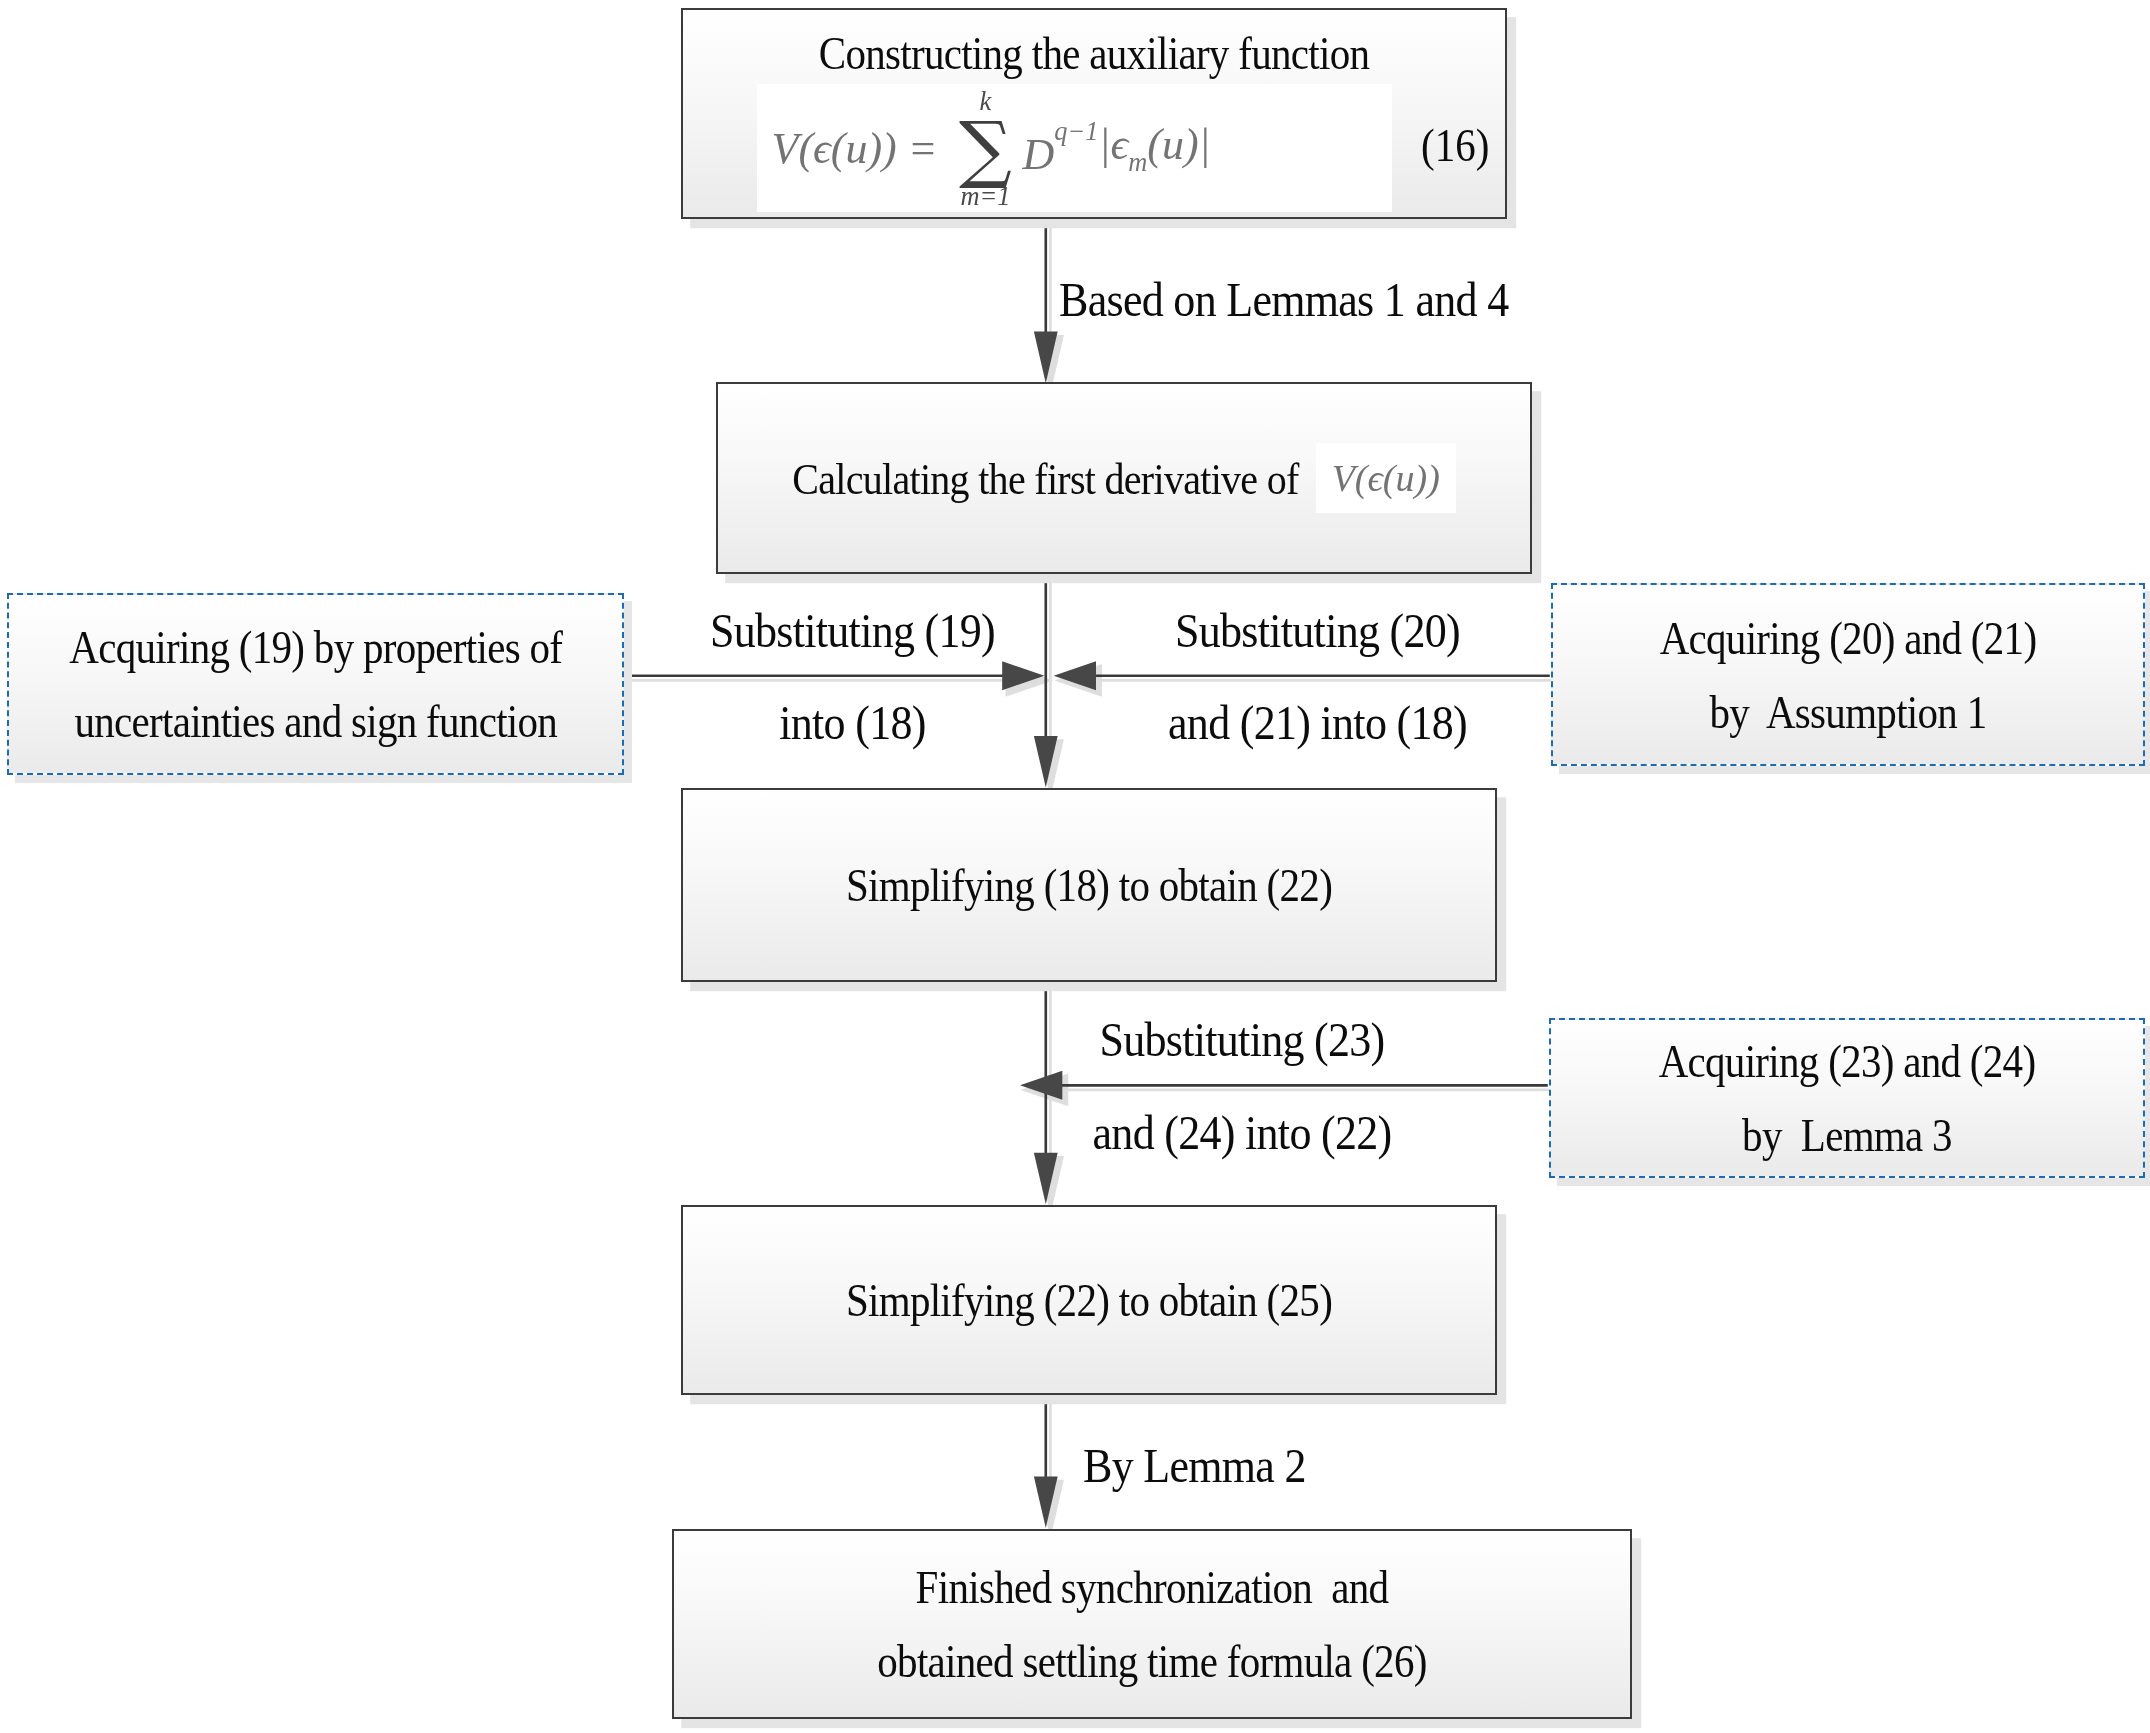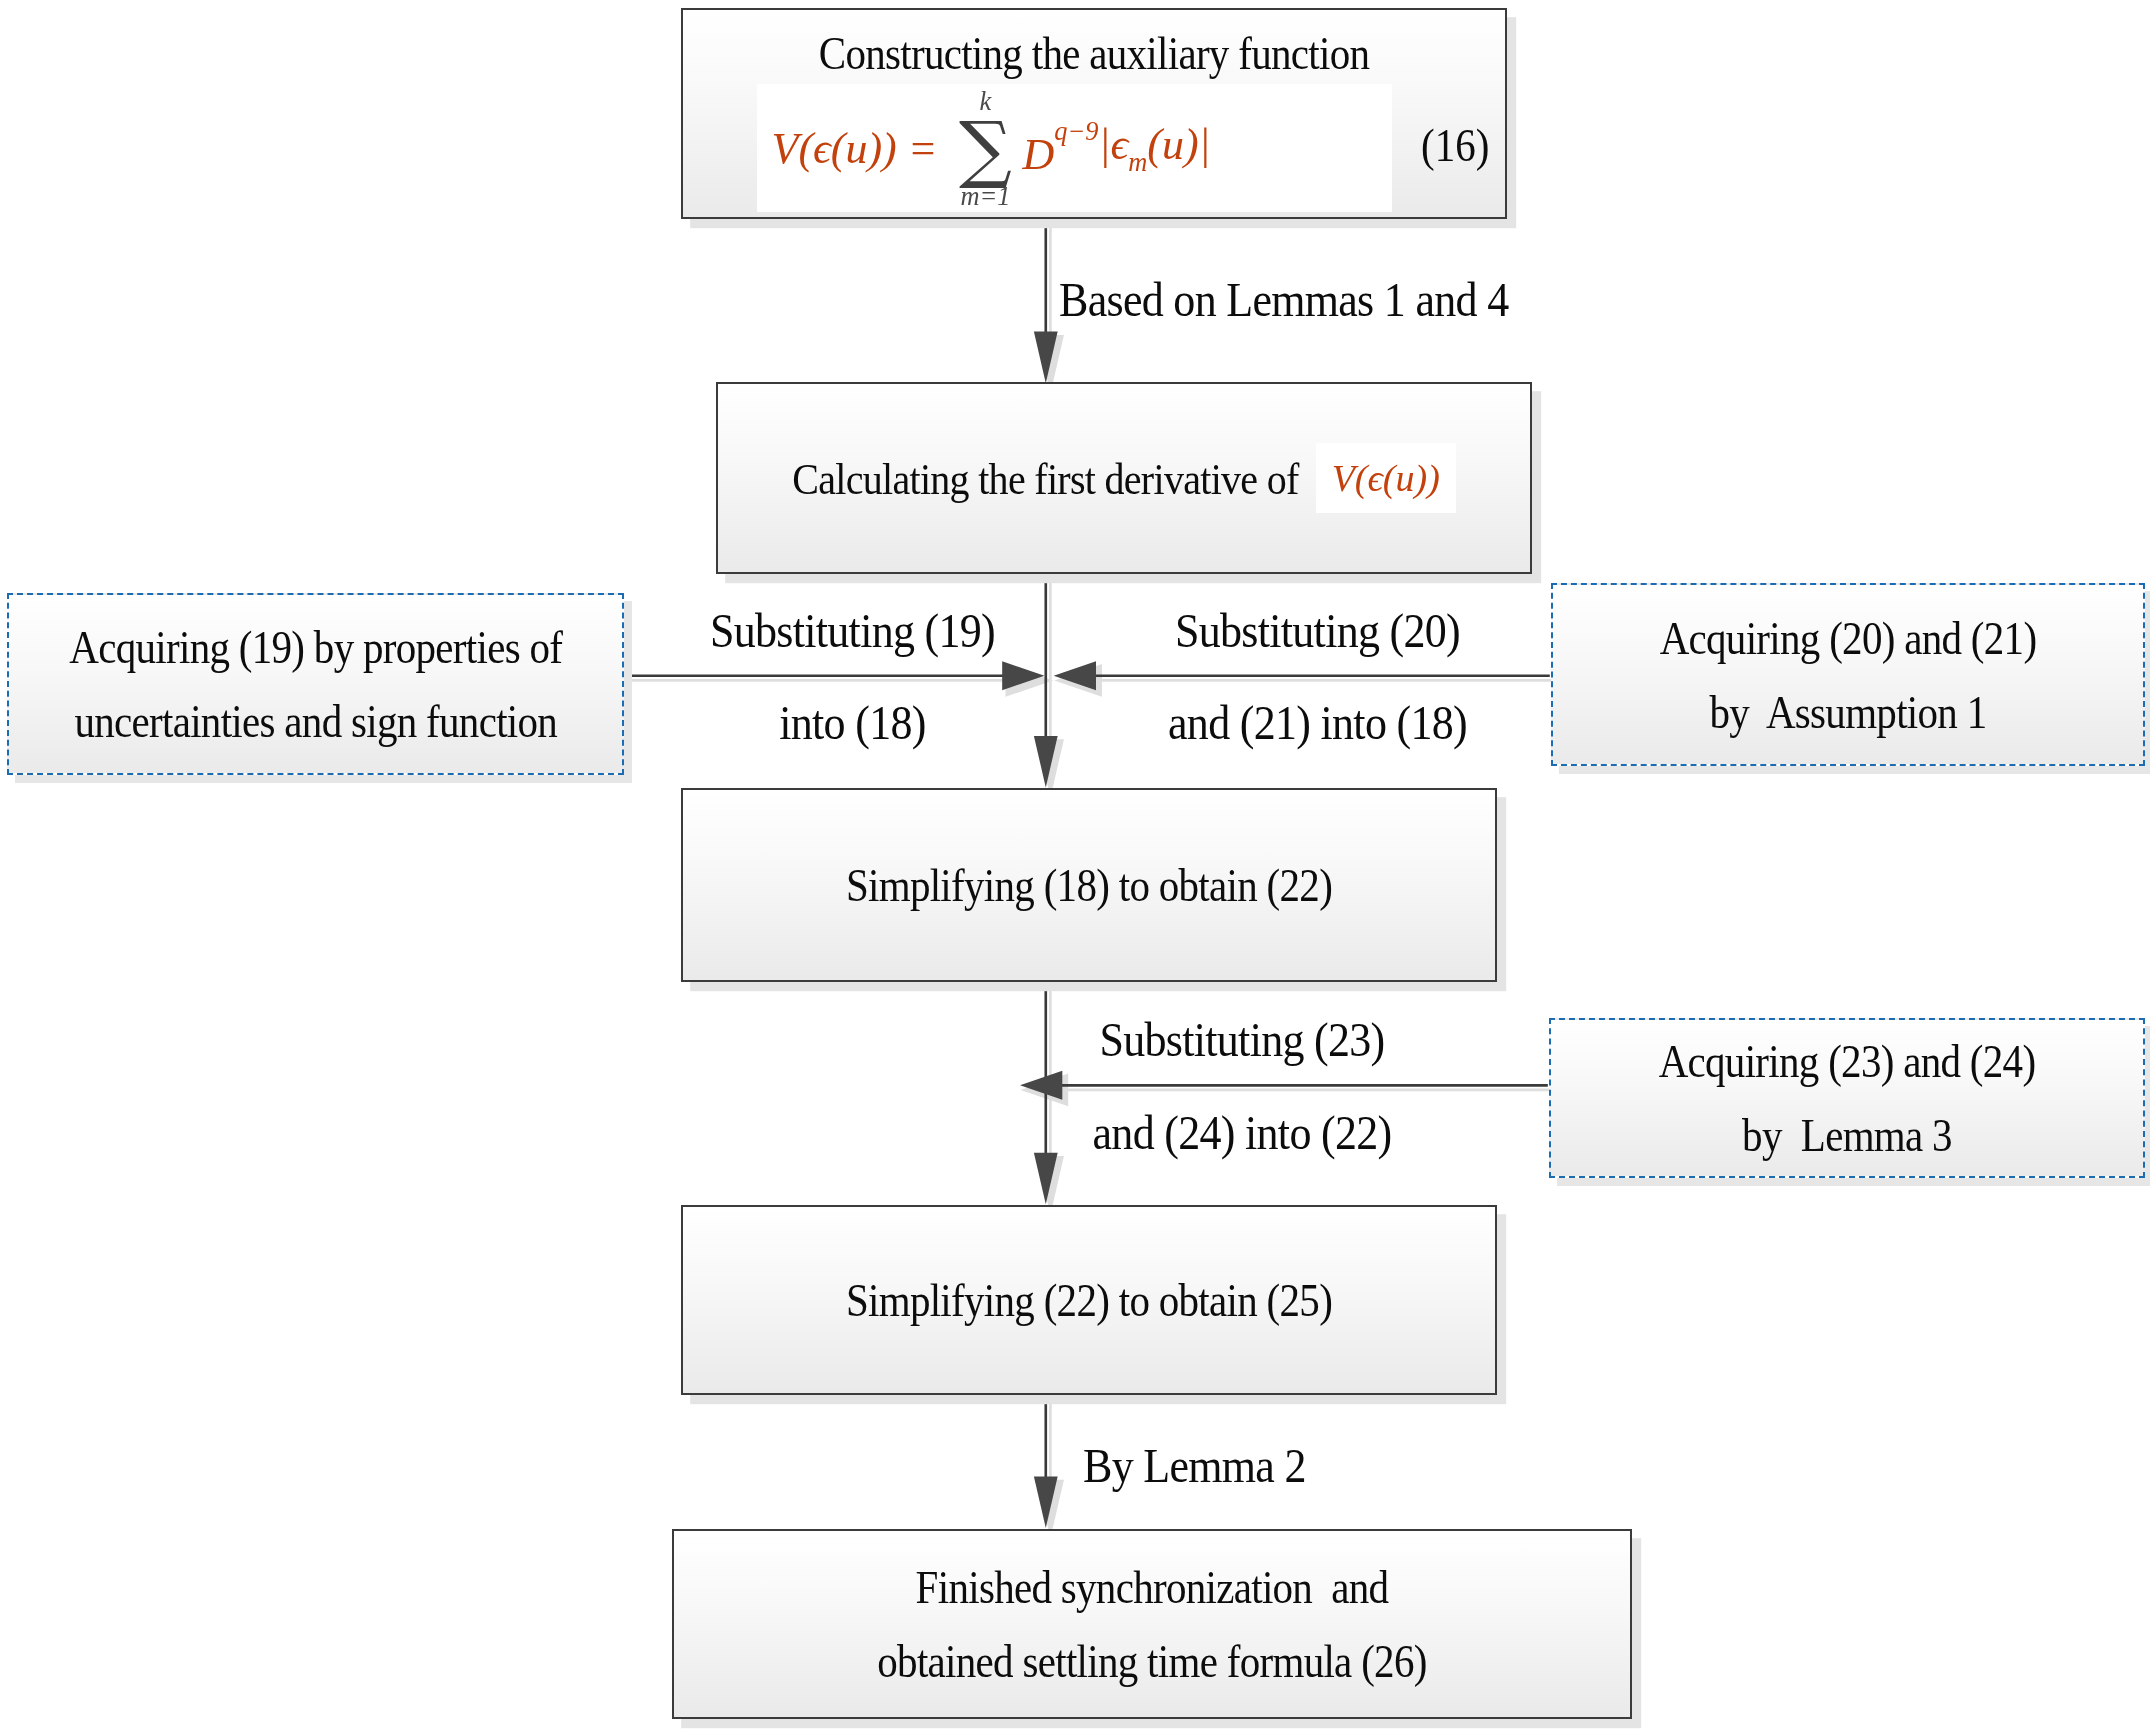--- a/index.html
+++ b/index.html
@@ -30,21 +30,21 @@
     white-space:pre; text-align:center; transform:scaleY(1.12);
   }
   .svg-layer { position:absolute; left:0; top:0; width:2151px; height:1734px; pointer-events:none; }
   
   .construct-title { position:absolute; left:0; right:0; top:18.5px; font-size:41px; letter-spacing:-0.7px; transform:scaleY(1.12); }
   .math-patch {
     position:absolute; left:74px; top:74px; width:635px; height:128px;
     background:#ffffff; display:flex; align-items:center; justify-content:flex-start;
     padding-left:14.5px; box-sizing:border-box; color:#4a4a4a;
   }
-  .f-main { font-style:italic; font-size:44px; color:#c2410c; white-space:pre; }
+  .f-main { font-style:italic; font-size:44px; color:#737373; white-space:pre; }
   .f-sum-col { display:flex; flex-direction:column; align-items:center; margin:0 10.6px; }
   .f-lim { font-style:italic; font-size:26.4px; line-height:28px; color:#4a4a4a; }
   .f-sigma { font-size:74px; line-height:67px; font-style:normal; color:#3f3f3f;
              font-family:"DejaVu Serif","DejaVu Sans",serif; }
   .f-sup { font-size:26.4px; font-style:italic; vertical-align:29px; letter-spacing:0; }
   .f-sub { font-size:26.4px; font-style:italic; vertical-align:-12px; letter-spacing:0; }
   .eq-number { position:absolute; left:738px; top:111px; font-size:41px; color:#0c0c0c; transform:scaleY(1.12); }
   
   .calc-row { display:flex; align-items:center; justify-content:center; }
   .calc-text { font-size:40px; letter-spacing:-0.7px; transform:scaleY(1.12); white-space:pre; }
@@ -98,21 +98,21 @@
 
   <div class="box" style="left:681px; top:8px; width:826px; height:211px;">
     <div class="construct-title">Constructing the auxiliary function</div>
     <div class="math-patch">
       <span class="f-main">V(ϵ(u)) = </span>
       <span class="f-sum-col">
         <span class="f-lim">k</span>
         <span class="f-sigma">∑</span>
         <span class="f-lim">m=1</span>
       </span>
-      <span class="f-main"><span>D</span><sup class="f-sup">q−9</sup></span>
+      <span class="f-main"><span>D</span><sup class="f-sup">q−1</sup></span>
       <span class="f-main"><span>|ϵ</span><sub class="f-sub">m</sub><span>(u)|</span></span>
     </div>
     <div class="eq-number">(16)</div>
   </div>
 
   <div class="edge-label" style="left:1059px; top:269px; width:515px; text-align:left;">Based on Lemmas 1 and 4</div>
 
   <div class="box" style="left:703px; top:382px; width:816px; height:192px;margin-left:13px;">
     <div class="calc-row">
       <span class="calc-text">Calculating the first derivative of</span>

